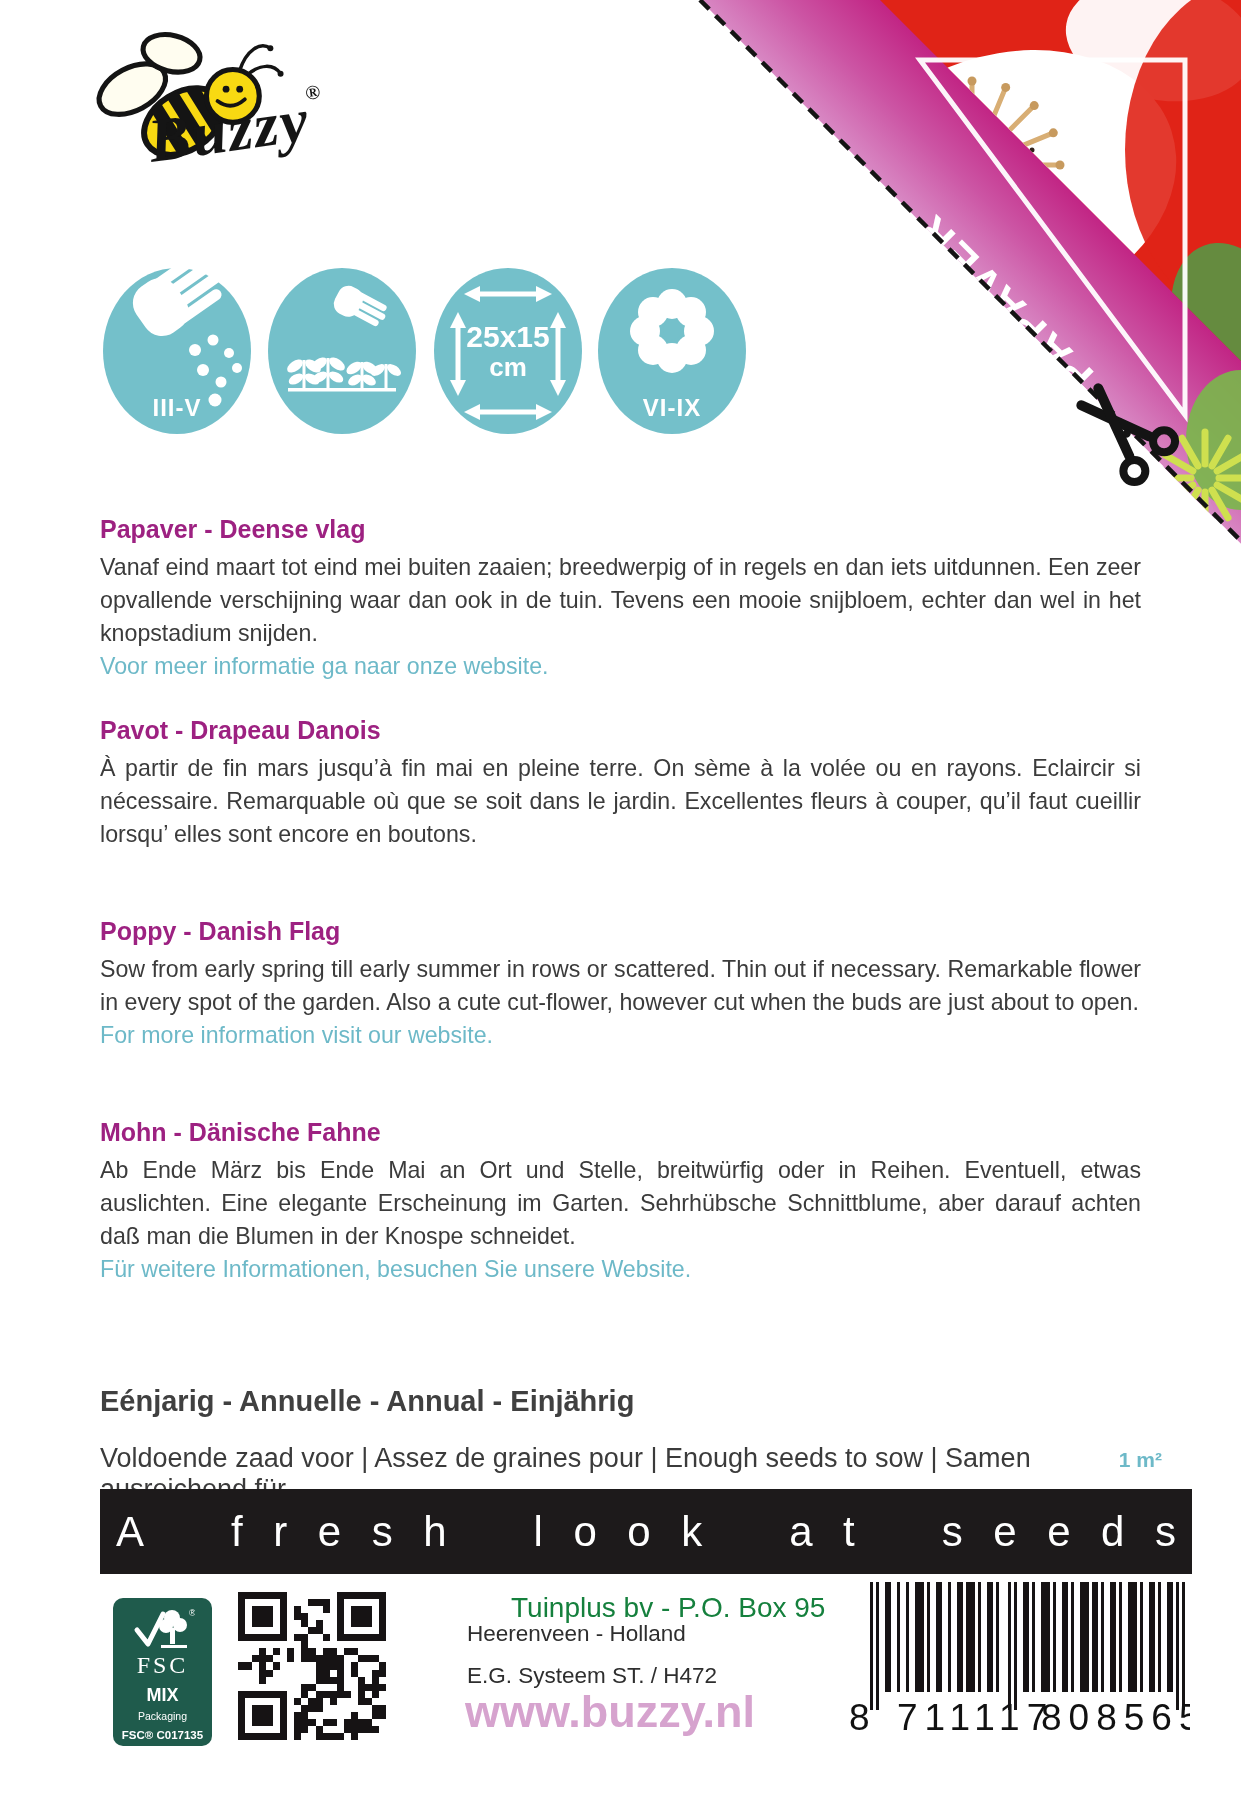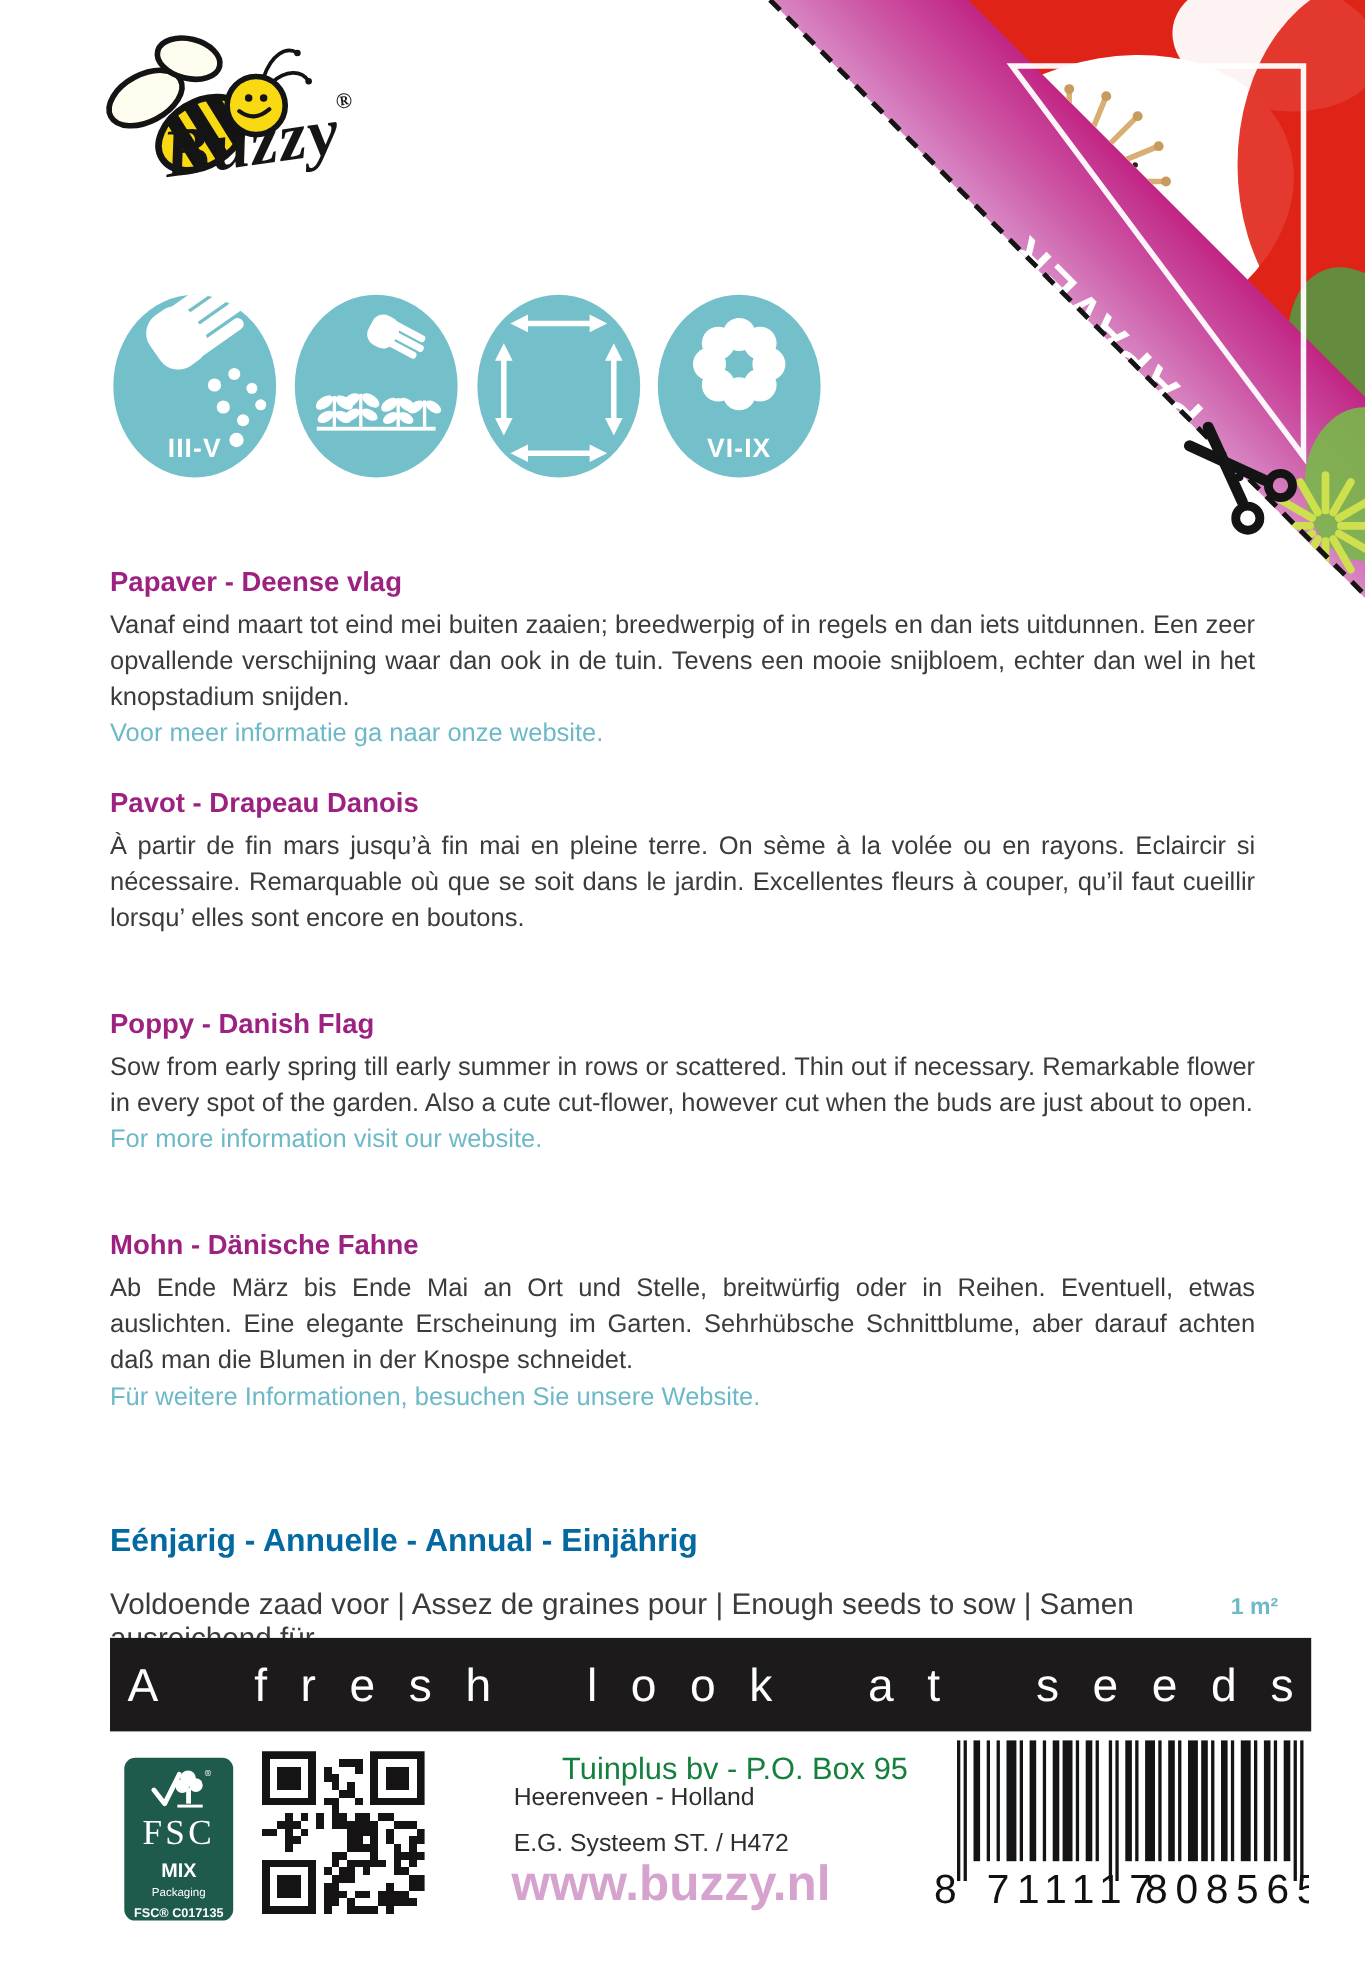--- a/index.html
+++ b/index.html
@@ -25,36 +25,36 @@
   #spacing-text .v1{font-size:30px;}
   #spacing-text .v2{font-size:26px;}
   
   .lang-block{position:absolute;left:100px;width:1041px;}
   .lang-block h2{margin:0 0 7px 0;font-size:25px;font-weight:bold;color:#9d2181;}
   .lang-block p{margin:0;font-size:23.2px;line-height:33px;color:#3b3b3b;}
   .lang-block p.body{text-align:justify;}
   .lang-block p.weblink{color:#6db9c8;}
   
   #annual-line{position:absolute;left:100px;top:1385px;font-size:29px;font-weight:bold;
-               color:#0369a1;}
+               color:#404040;}
   #seeds-line{position:absolute;left:100px;top:1443px;width:1062px;display:flex;
               justify-content:space-between;align-items:baseline;}
   #seeds-line .lbl{font-size:27px;color:#3b3b3b;}
   #seeds-line .amt{font-size:21px;font-weight:bold;color:#6db9c8;white-space:nowrap;}
   
   #banner{position:absolute;left:100px;top:1489px;width:1092px;height:85px;
           background:#1d1a1b;display:flex;align-items:center;}
   #banner-letters{display:flex;flex:1;justify-content:space-between;align-items:center;
                   padding:0 16px;color:#fff;font-size:42px;font-weight:normal;}
   #banner-letters .sp{width:26px;}
   
   #fsc-badge{position:absolute;left:113px;top:1598px;width:99px;height:148px;
              background:#1f5b4c;border-radius:10px;color:#fff;display:flex;
              flex-direction:column;align-items:center;padding-top:8px;box-sizing:border-box;}
-  #fsc-badge .fsc-name{font-family:"Liberation Serif",serif;font-size:32px;letter-spacing:3px;margin-top:2px;}
+  #fsc-badge .fsc-name{font-family:"Liberation Serif",serif;font-size:24px;letter-spacing:3px;margin-top:2px;}
   #fsc-badge .fsc-mix{font-size:18px;font-weight:bold;margin-top:6px;}
   #fsc-badge .fsc-pack{font-size:10.5px;margin-top:4px;}
   #fsc-badge .fsc-code{font-size:11.5px;font-weight:bold;margin-top:7px;}
   #qr{position:absolute;left:238px;top:1592px;width:148px;height:148px;}
   #addr1{position:absolute;left:467px;top:1592px;font-size:28px;color:#15803d;margin-left:44px;}
   #addr2{position:absolute;left:467px;top:1621px;font-size:22.5px;color:#2e2e2e;text-align:center;}
   #syscode{position:absolute;left:467px;top:1663px;font-size:22.5px;color:#2e2e2e;}
   #weburl{position:absolute;left:465px;top:1686px;font-size:45px;font-weight:bold;
           color:#d6a3ce;}
   #barcode{position:absolute;left:845px;top:1582px;width:345px;height:152px;}
@@ -271,20 +271,24 @@
         <polygon points="30,144 46,136 46,152" stroke="none"></polygon>
           <polygon points="118,144 102,136 102,152" stroke="none"></polygon>
         <line x1="24" y1="56" x2="24" y2="116"></line>
         <polygon points="24,44 16,60 32,60" stroke="none"></polygon>
           <polygon points="24,128 16,112 32,112" stroke="none"></polygon>
         <line x1="124" y1="56" x2="124" y2="116"></line>
         <polygon points="124,44 116,60 132,60" stroke="none"></polygon>
           <polygon points="124,128 116,112 132,112" stroke="none"></polygon>
       </g>
     </svg>
+    <div id="spacing-text">
+      <div class="v1">25x15</div>
+      <div class="v2">cm</div>
+    </div>
   </div>
 
   <div class="info-circle" style="left:598px;">
     <svg width="148" height="166" viewBox="0 0 148 166">
       <g fill="#fff">
         <circle cx="74" cy="36" r="15"></circle>
           <circle cx="93" cy="44" r="15"></circle>
           <circle cx="101" cy="63" r="15"></circle>
         <circle cx="93" cy="82" r="15"></circle>
           <circle cx="74" cy="90" r="15"></circle>

